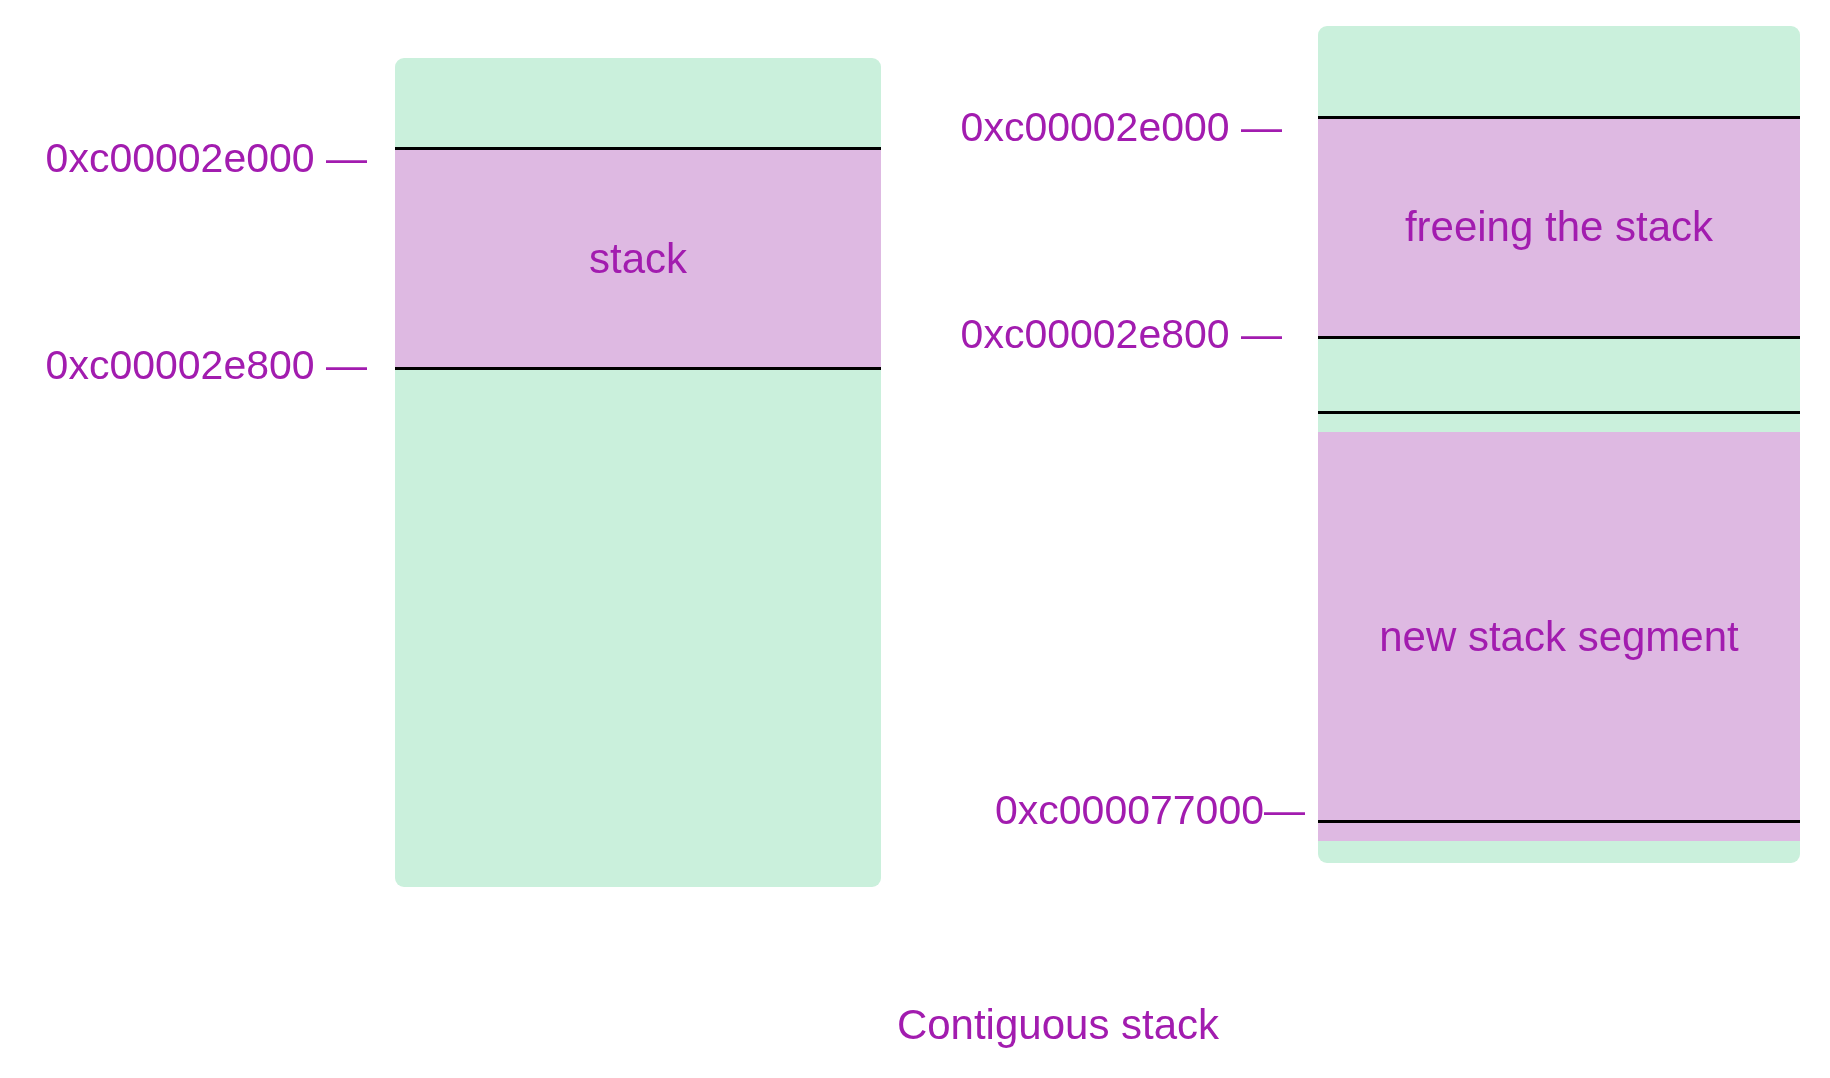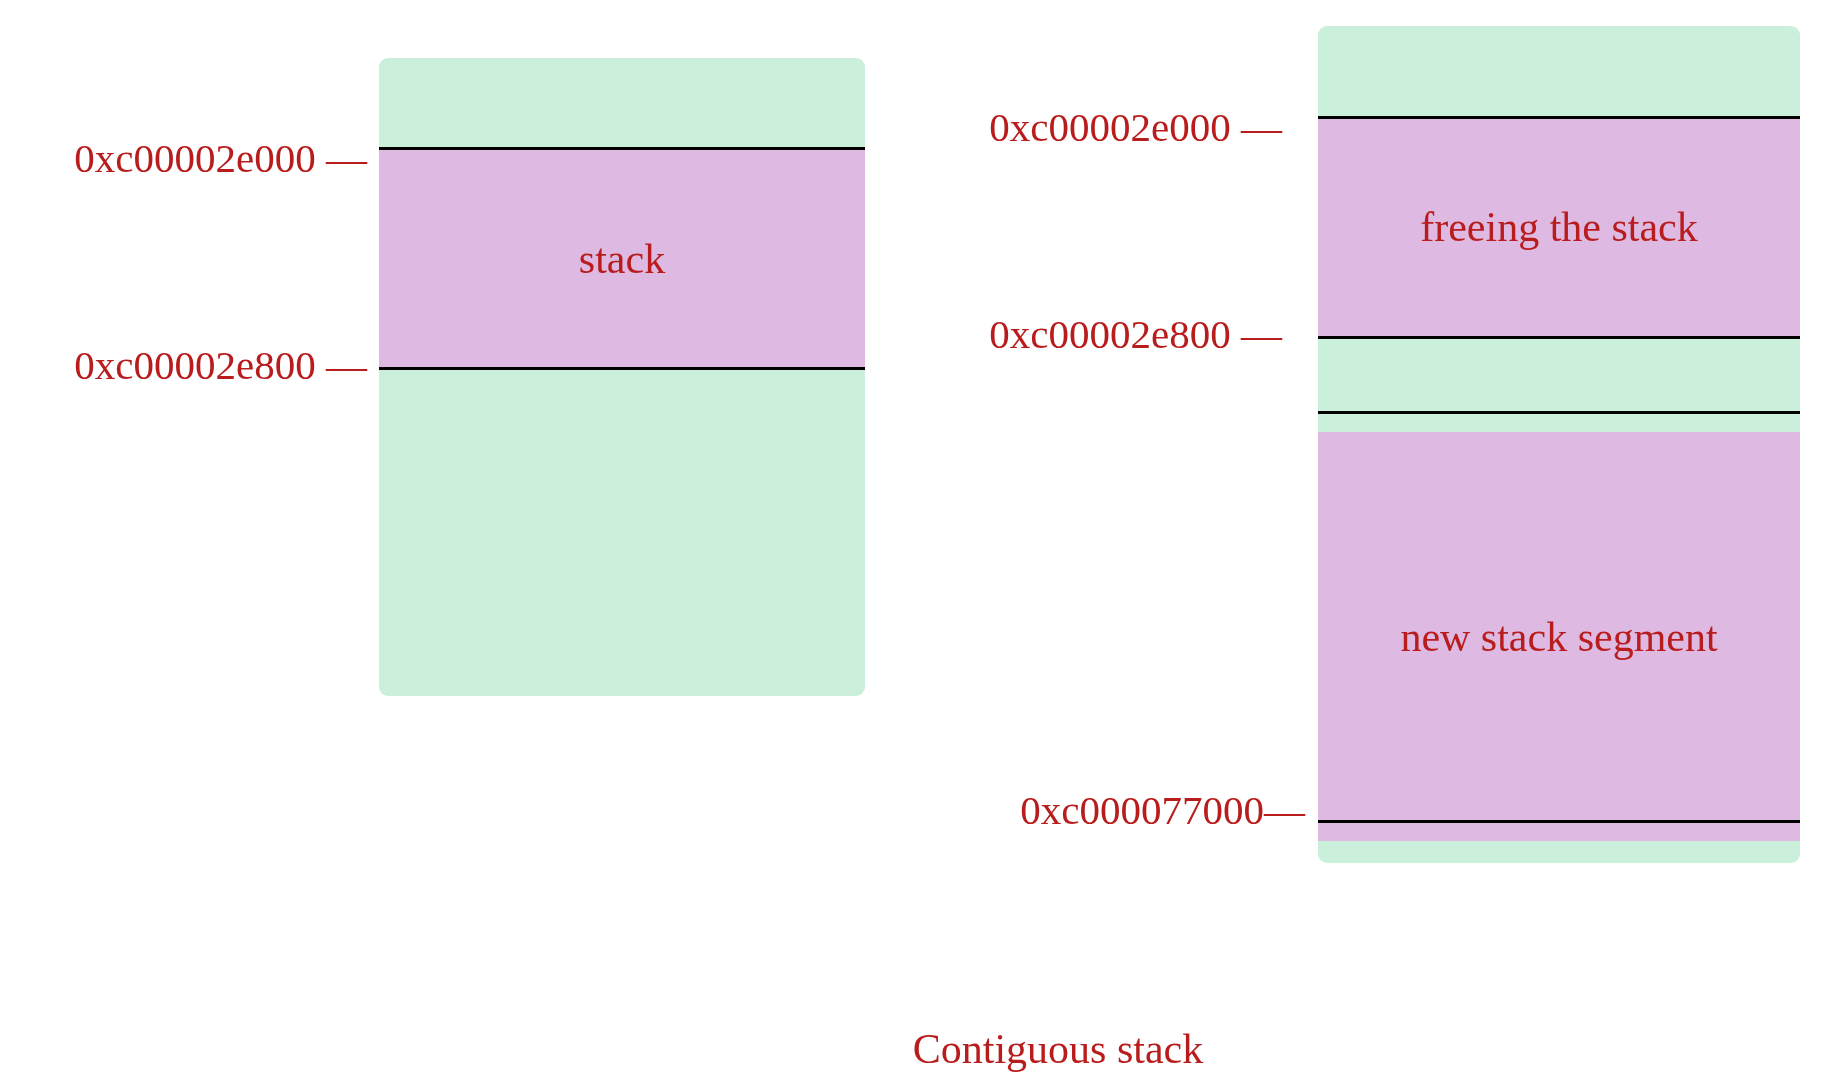--- a/index.html
+++ b/index.html
@@ -5,31 +5,31 @@
   html, body {
     margin: 0;
     padding: 0;
     background: #ffffff;
   }
   .canvas {
     position: relative;
     width: 1830px;
     height: 1078px;
     background: #ffffff;
-    font-family: Liberation Serif, serif;
-    color: #b91c1c;
+    font-family: Liberation Sans, sans-serif;
+    color: #a21caf;
     overflow: hidden;
   }
   .memcol {
     position: absolute;
     border-radius: 9px;
     overflow: hidden;
     background: #caf0dc; 
   }
-  .col-left  { left: 379px; top: 58px; width: 486px; height: 638px; }
+  .col-left  { left: 395px; top: 58px; width: 486px; height: 829px; }
   .col-right { left: 1318px; top: 26px; width: 482px; height: 837px; }
   .band {
     position: absolute;
     left: 0;
     width: 100%;
     background: #deb9e2; 
     display: flex;
     align-items: center;
     justify-content: center;
   }
@@ -72,21 +72,20 @@
   .addr-r4 { left: 900px; width: 405px; top: 786px; }
   .caption {
     position: absolute;
     left: 758px;
     top: 1001px;
     width: 600px;
     text-align: center;
     font-size: 42px;
     line-height: 48px;
     white-space: nowrap;
-    margin-top: 24px;
   }
 </style>
 </head>
 <body>
 
 <div class="canvas">
 
   <div class="addr addr-l1">0xc00002e000 —</div>
   <div class="addr addr-l2">0xc00002e800 —</div>
 

